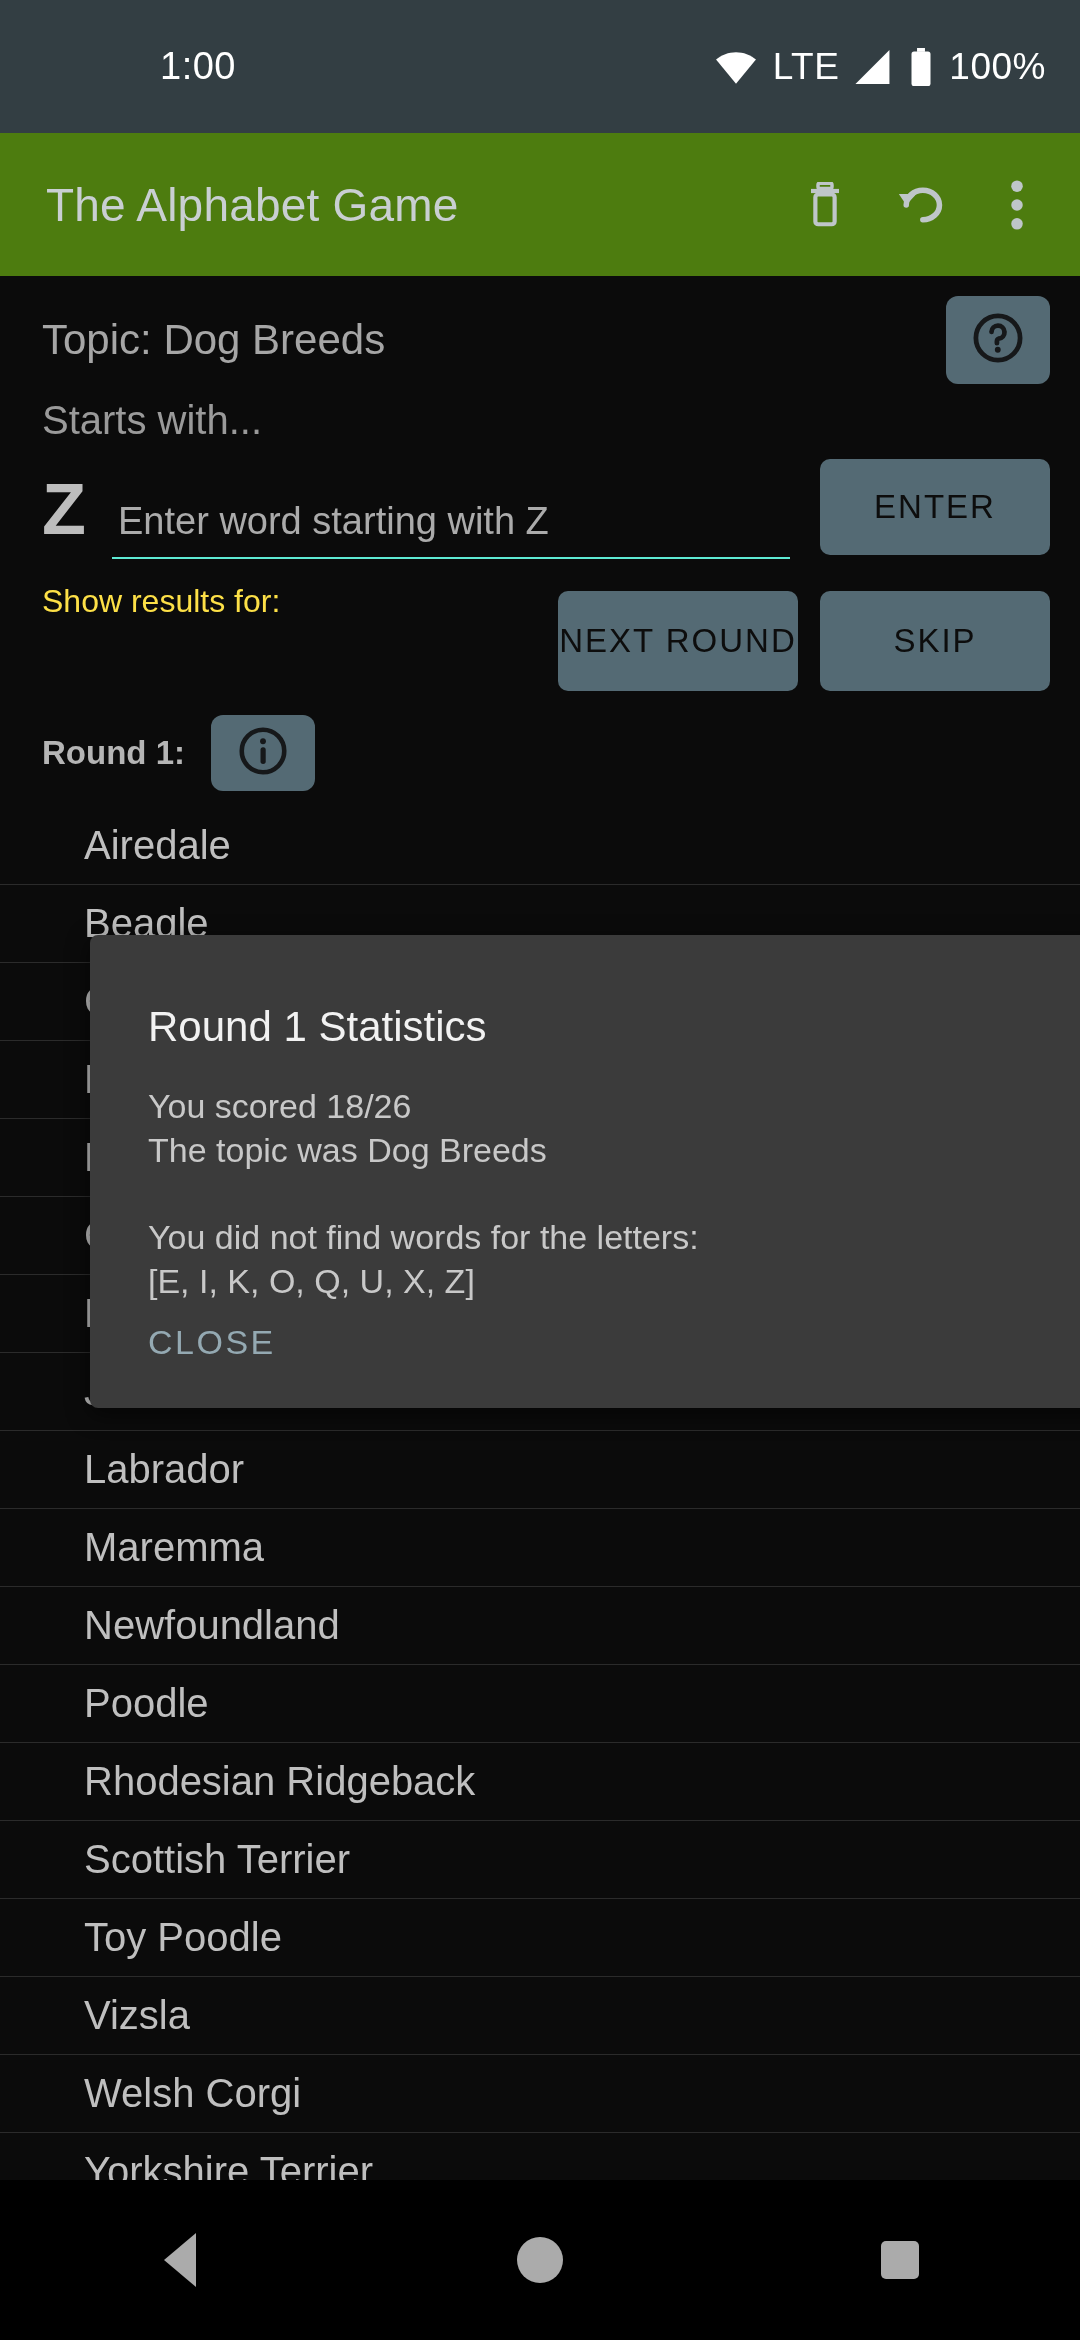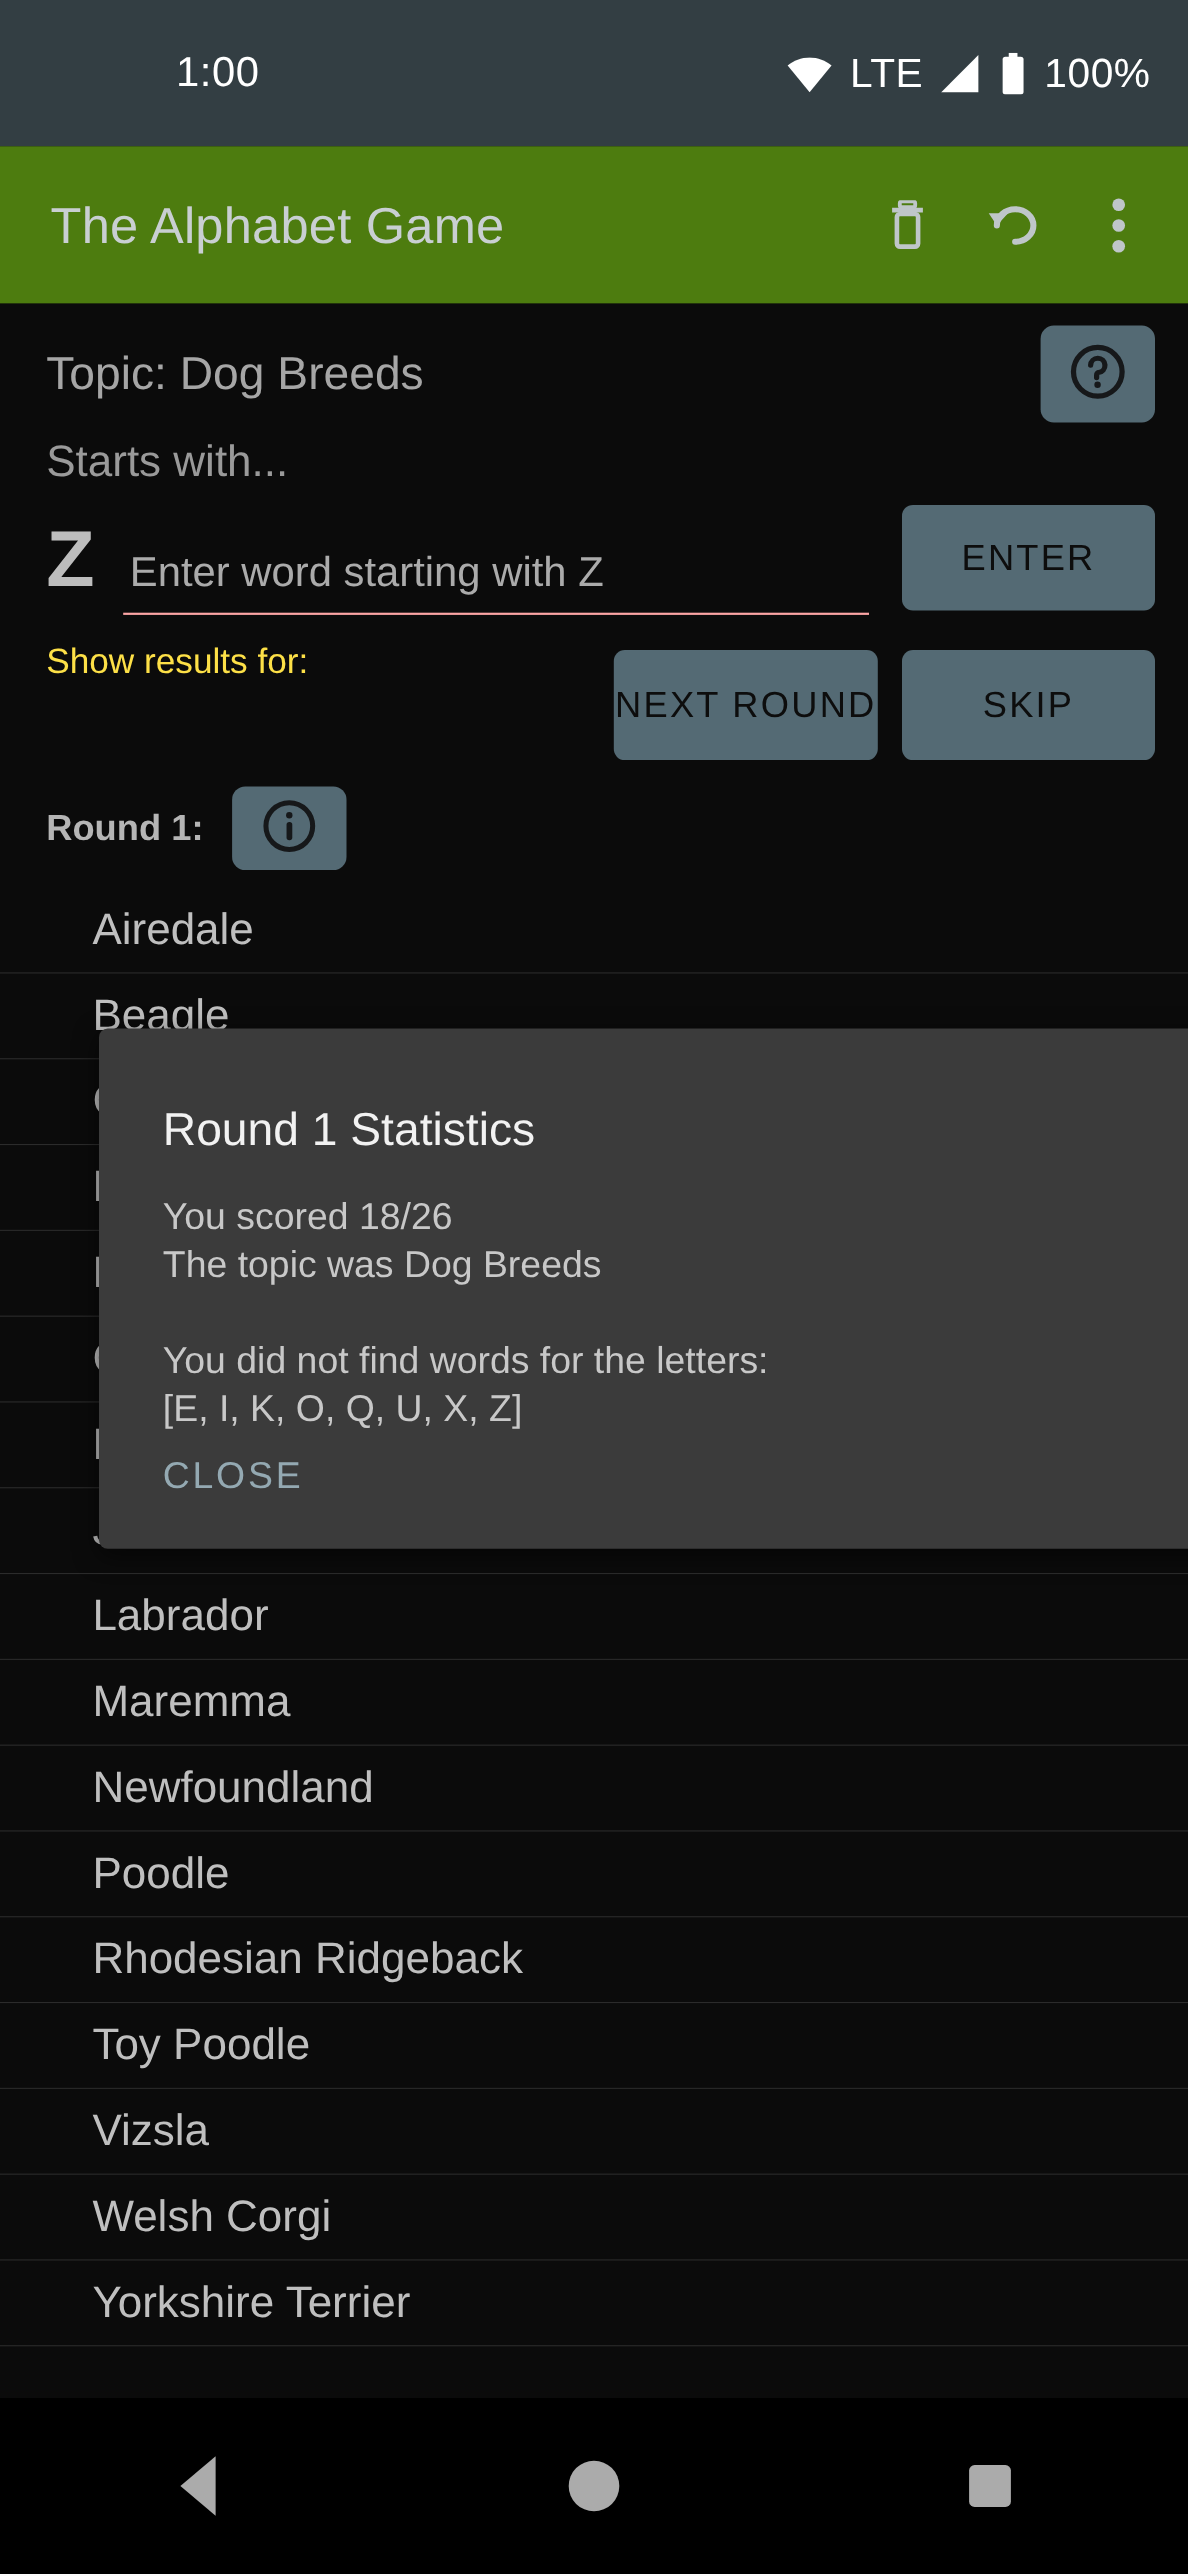--- a/index.html
+++ b/index.html
@@ -59,21 +59,21 @@
   }
   .starts-with{ color:#9a9a9a; font-size:40px; padding:14px 13px 0 42px; }
 
   .input-row{ display:flex; align-items:flex-end; padding:16px 30px 0 42px; gap:0; }
   .big-letter{
     color:#BDBDBD; font-size:72px; font-weight:700; line-height:1;
     width:70px; margin-bottom:14px;
   }
   .field-wrap{ flex:1; margin-right:30px; }
   .word-input{
-    width:100%; background:transparent; border:none; border-bottom:2px solid #fca5a5;
+    width:100%; background:transparent; border:none; border-bottom:2px solid #5eead4;
     color:#B9B9B9; font-size:38px; font-family:"Liberation Sans", sans-serif;
     padding:8px 6px 14px 6px; outline:none;
   }
   .word-input::placeholder{ color:#ABABAB; }
   .btn{
     background:#546A74; color:#0d0d0d; border:none; border-radius:10px;
     font-family:"Liberation Sans", sans-serif; font-size:33px; letter-spacing:2px;
     display:flex; align-items:center; justify-content:center;
   }
   .enter-btn{ width:230px; height:96px; margin-bottom:4px; }
@@ -267,20 +267,23 @@
         <div class="word-item">
           <span>Newfoundland</span>
         </div>
         <div class="word-item">
           <span>Poodle</span>
         </div>
         <div class="word-item">
           <span>Rhodesian Ridgeback</span>
         </div>
         <div class="word-item">
+          <span>Scottish Terrier</span>
+        </div>
+        <div class="word-item">
           <span>Toy Poodle</span>
         </div>
         <div class="word-item">
           <span>Vizsla</span>
         </div>
         <div class="word-item">
           <span>Welsh Corgi</span>
         </div>
         <div class="word-item">
           <span>Yorkshire Terrier</span>

